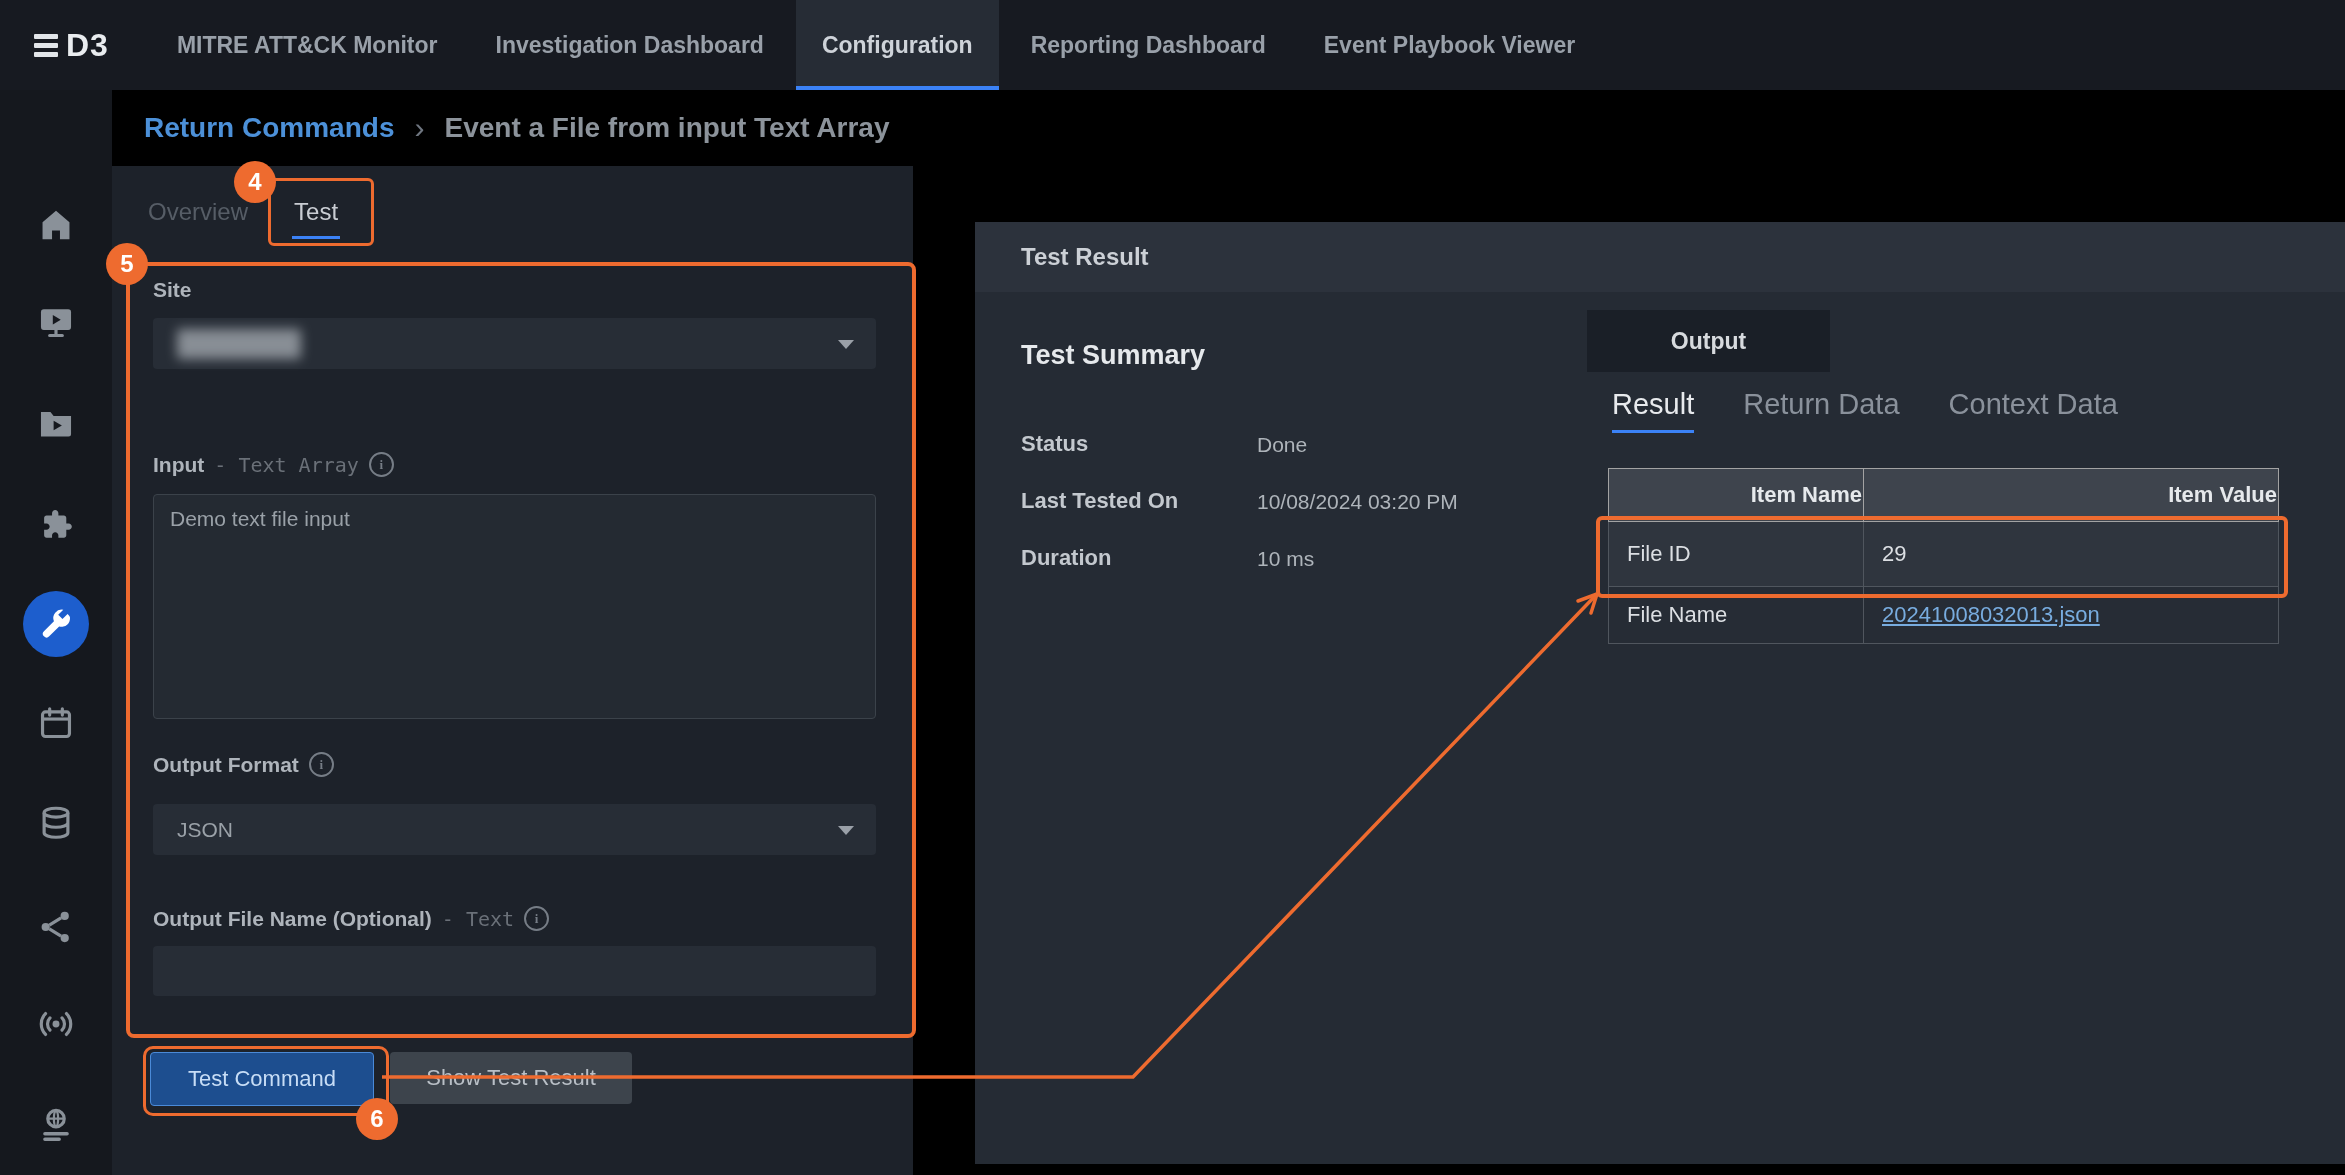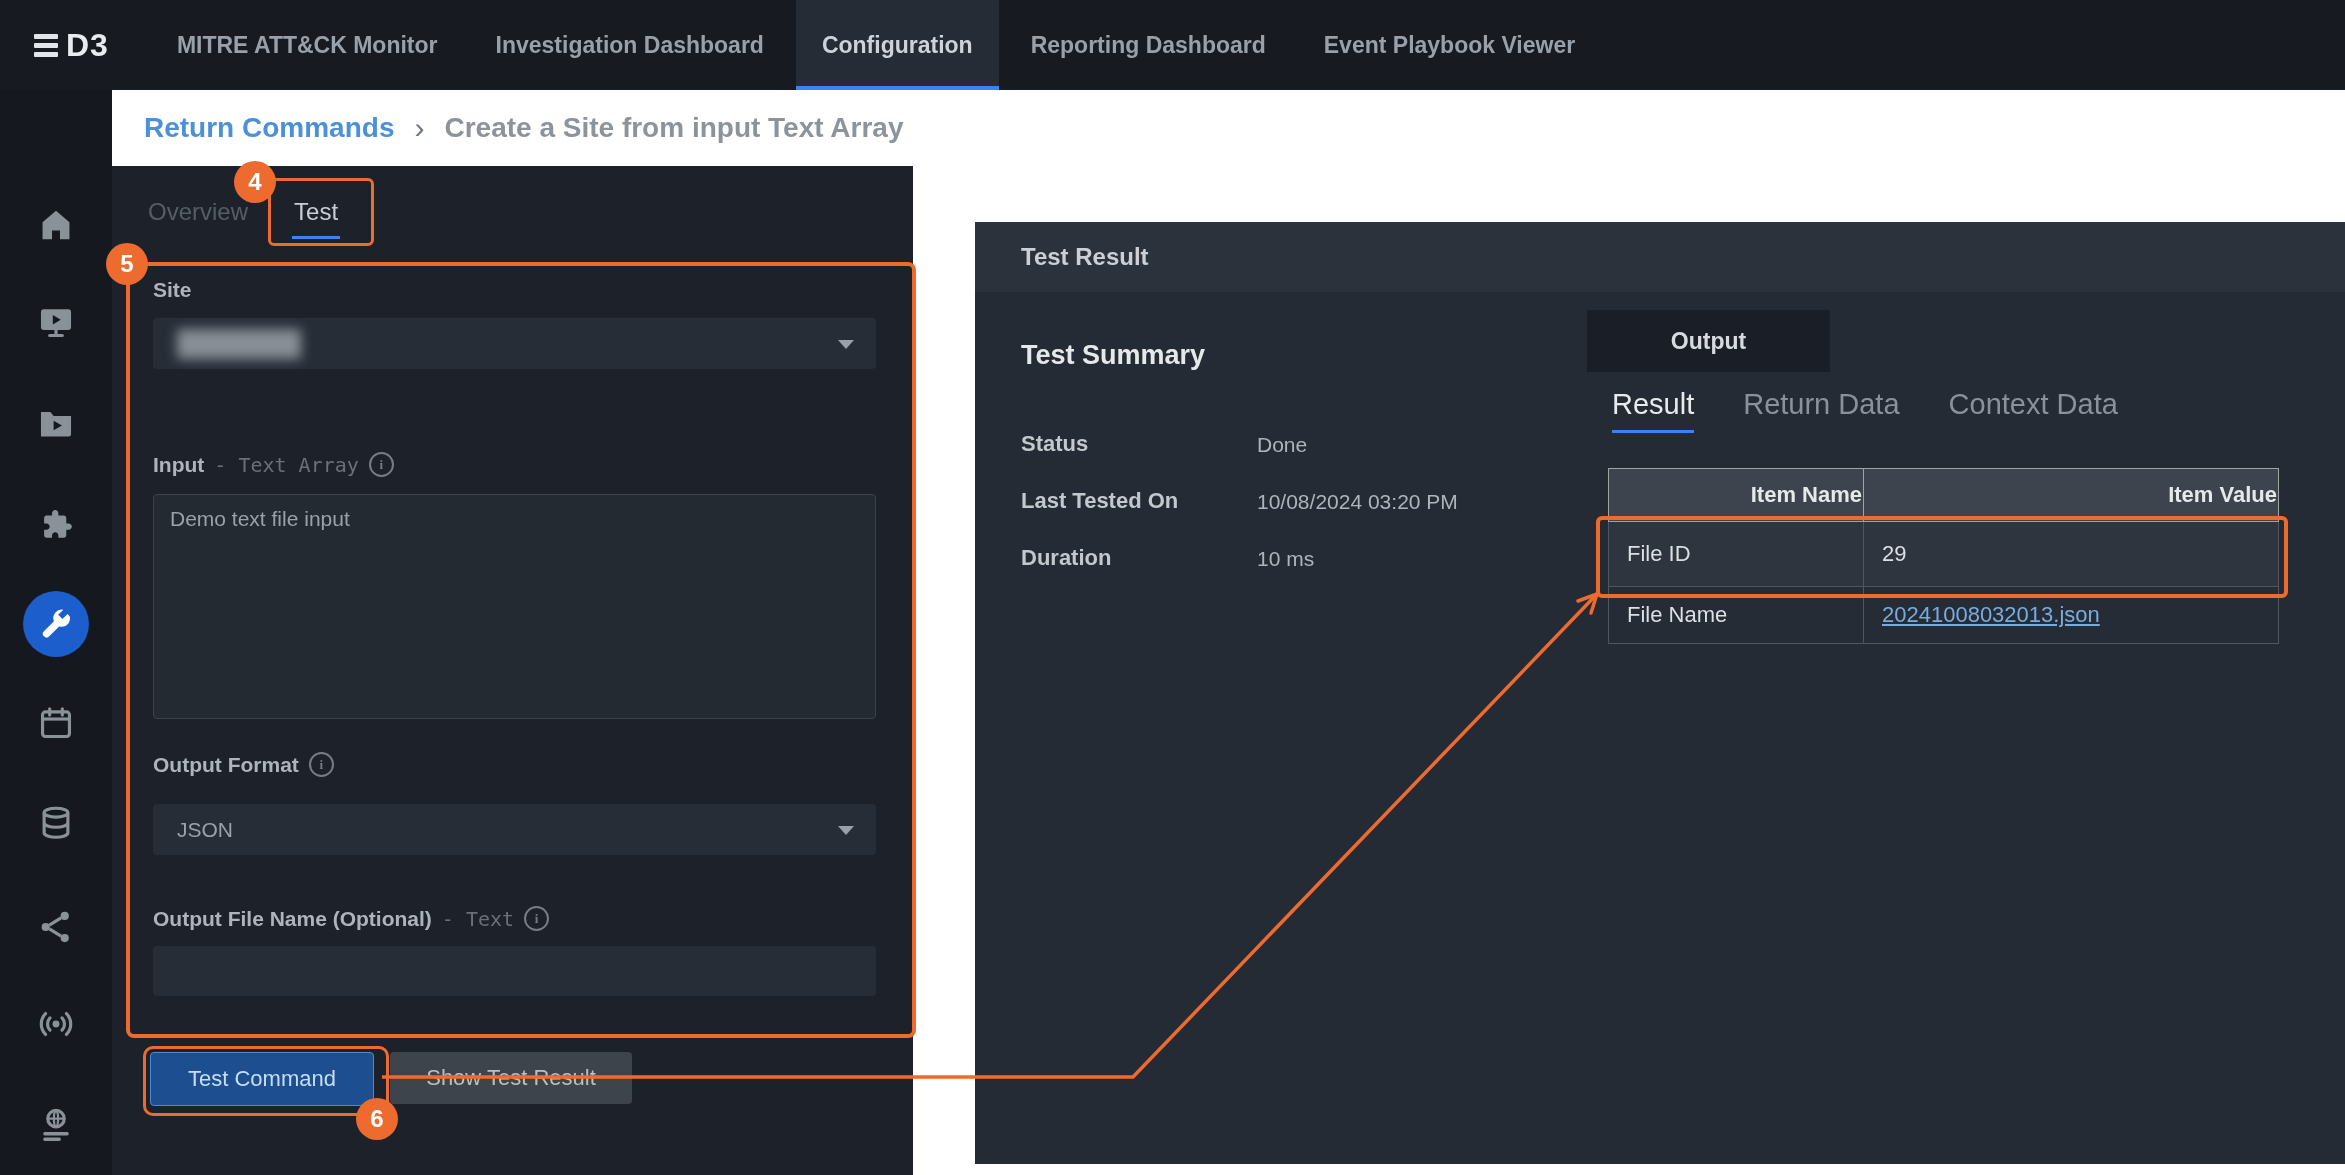--- a/index.html
+++ b/index.html
@@ -1,16 +1,16 @@
 <!DOCTYPE html>
 <html><head>
 <meta charset="utf-8">
 <style>
   html,body{margin:0;padding:0;background:#0e1116;}
-  .screen{position:relative;width:2345px;height:1175px;background:#ffffff;
+  .screen{position:relative;width:2345px;height:1175px;background:#000000;
     font-family:"Liberation Sans",sans-serif;overflow:hidden;}
 
   
   .topbar{position:absolute;left:0;top:0;right:0;height:90px;background:#171a21;
     display:flex;align-items:stretch;}
   .logo{display:flex;align-items:center;gap:8px;padding:0 42px 0 34px;}
   .logo-bars{display:flex;flex-direction:column;gap:4px;}
   .logo-bars i{display:block;width:24px;height:5px;background:#e2e5e9;border-radius:1px;}
   .logo-text{font-size:32px;font-weight:800;color:#e9ecef;letter-spacing:1px;}
   .nav{display:flex;align-items:stretch;gap:6px;}
@@ -110,21 +110,21 @@
       <div class="nav-item">Investigation Dashboard</div>
       <div class="nav-item active">Configuration</div>
       <div class="nav-item">Reporting Dashboard</div>
       <div class="nav-item">Event Playbook Viewer</div>
     </div>
   </div>
 
   <div class="breadcrumb">
     <span class="bc-link">Return Commands</span>
     <span class="bc-sep">›</span>
-    <span class="bc-current">Create a Site from input Text Array</span>
+    <span class="bc-current">Event a File from input Text Array</span>
   </div>
 
   <div class="siderail">
     <div class="active-bubble"></div>
 
     <div class="side-icon" style="top:116px">
       <svg viewBox="0 0 24 24" width="38" height="38">
           <path d="M12 3 3.5 10.2V21h6v-5.5h5V21h6V10.2Z" fill="#8a9199"></path>
         </svg>
     </div>

